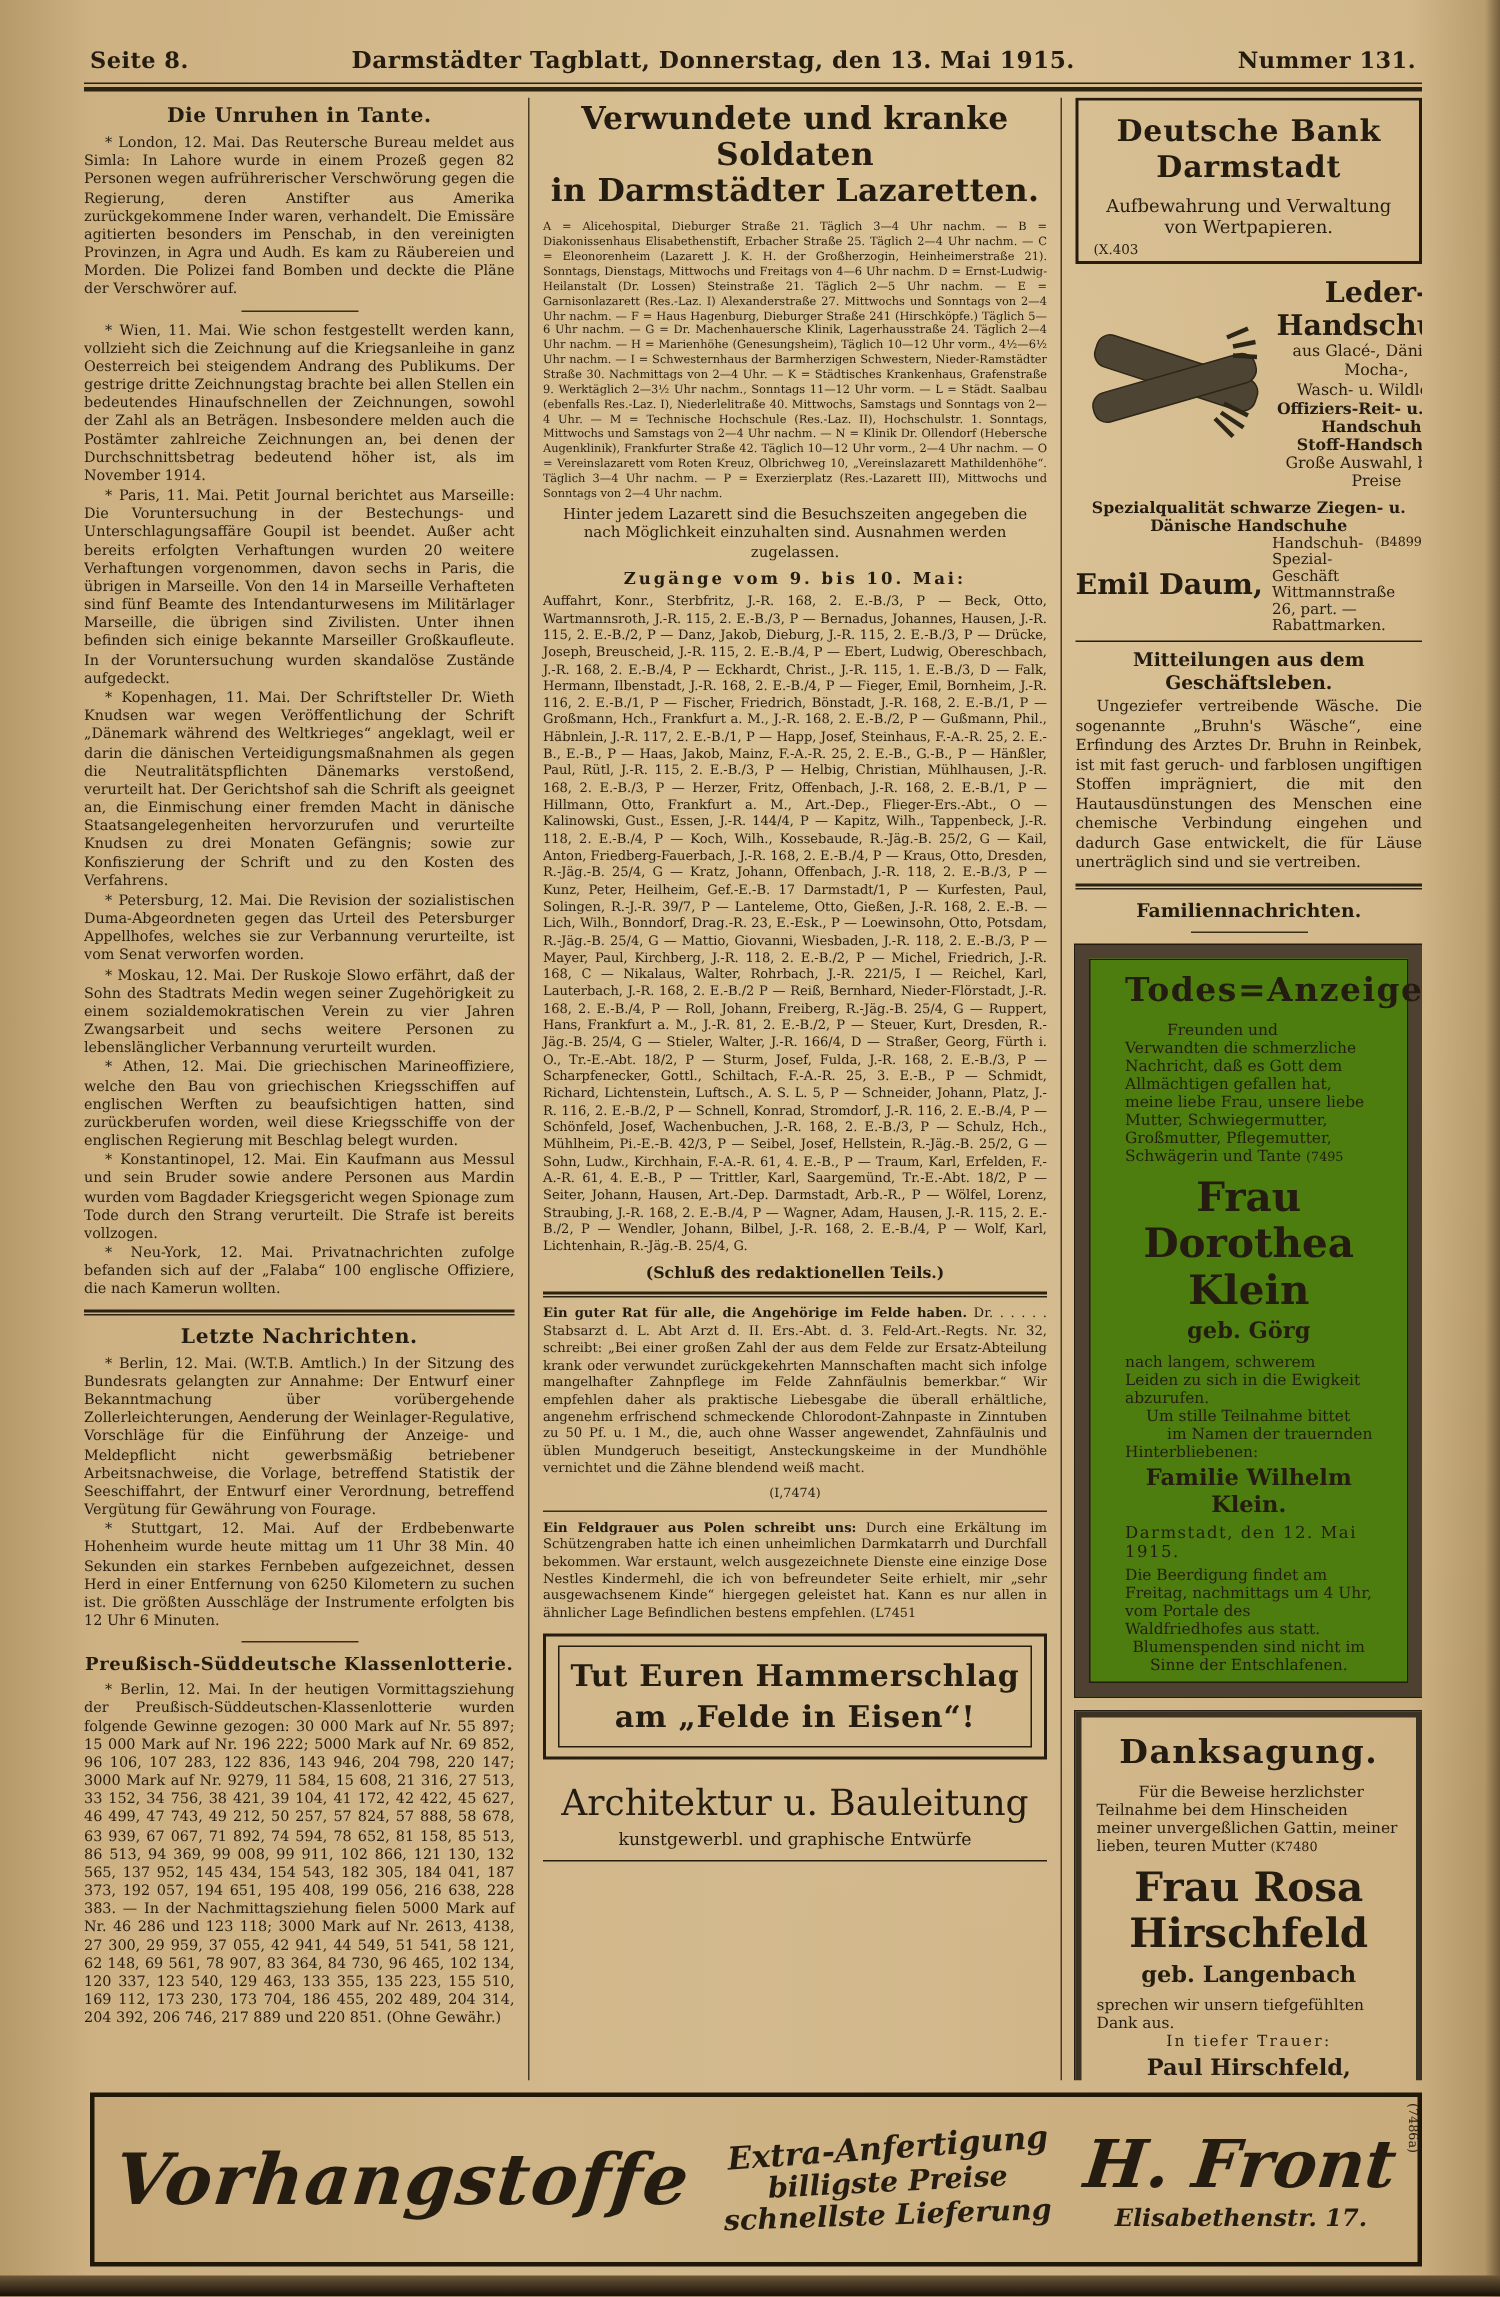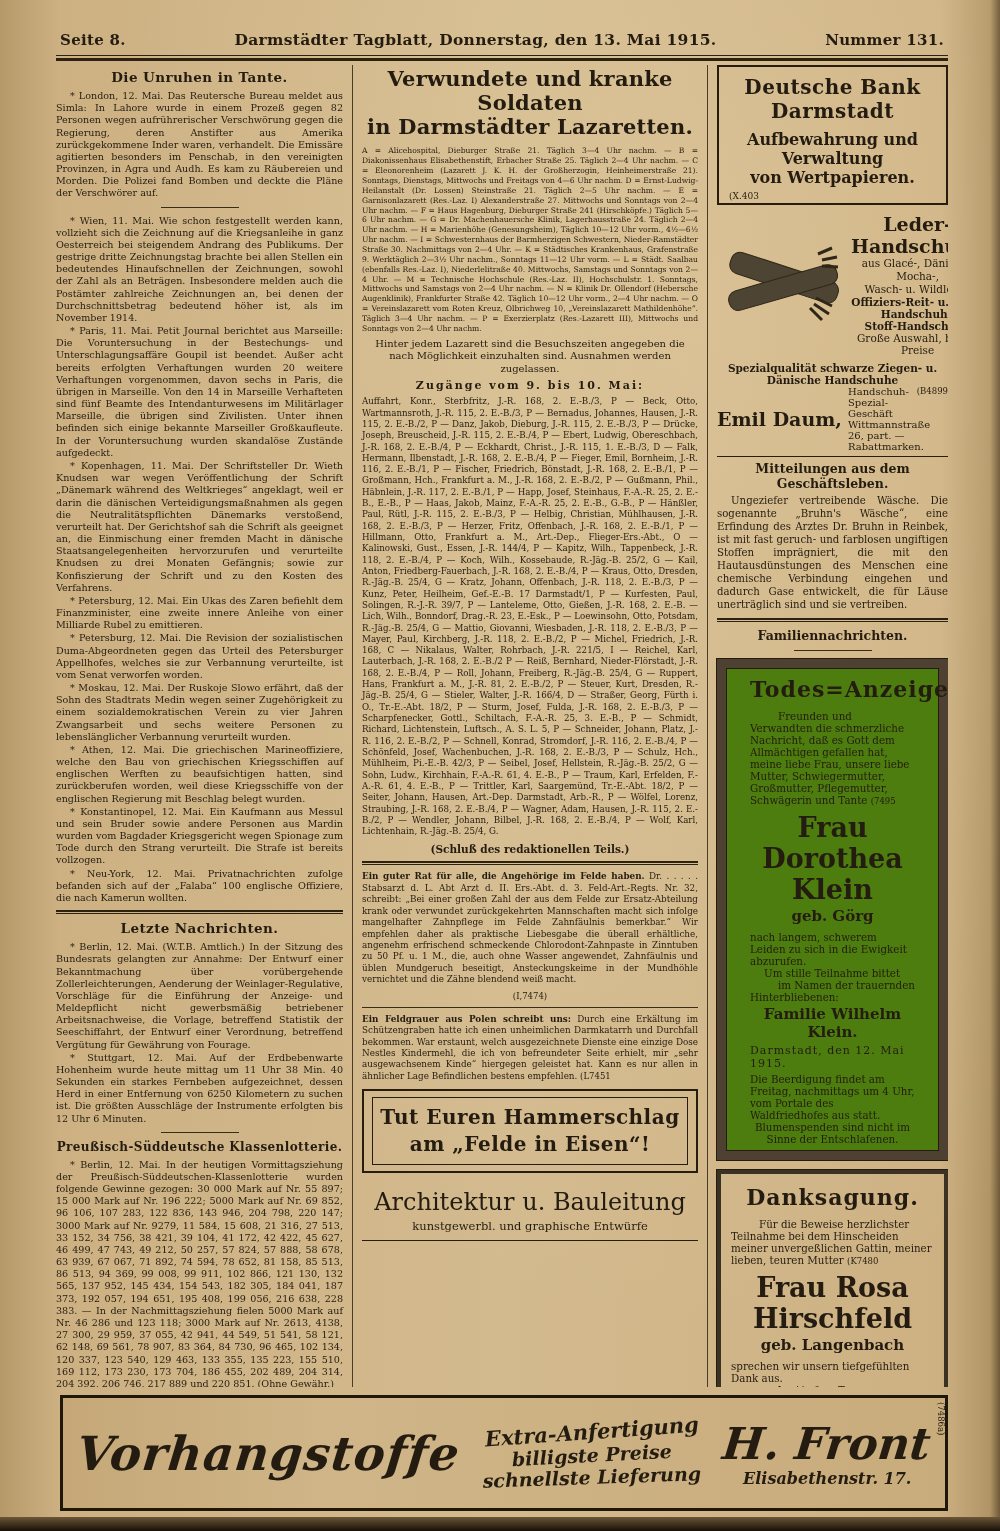--- a/index.html
+++ b/index.html
@@ -52,21 +52,21 @@
   .box-inner{ border:1px solid #261d0e; padding:6px 4px; }
   .hammer{ text-align:center; font-weight:bold; font-size:20px; line-height:1.35; letter-spacing:.5px; }
 
   .arch{ text-align:center; padding:8px 4px 4px; border-bottom:1px solid #261d0e; }
   .arch .t1{ font-size:24px; font-family:"DejaVu Serif",serif; }
   .arch .t2{ font-size:11.5px; margin:3px 0; }
 
   
   .bank{ border:2px solid #261d0e; padding:8px 10px 2px; margin-bottom:8px; }
   .bank .b1{ text-align:center; font-weight:bold; font-size:20px; letter-spacing:.5px;}
-  .bank .b2{ text-align:center; font-weight:bold; font-size:16px; margin-top:7px; line-height:1.2;}
+  .bank .b2{ text-align:center; font-weight:normal; font-size:12px; margin-top:7px; line-height:1.2;}
   .bank .b3{ text-align:left; font-size:9px; margin-top:3px;}
 
   .gloves{ display:flex; gap:6px; margin:4px 0 6px; }
   .gloves .img{ width:128px; flex:none; display:flex; align-items:center; justify-content:center; }
   .gloves .txt{ flex:1; text-align:center; }
   .gloves .g1{ font-weight:bold; font-size:19px; }
   .gloves .g2{ font-size:10.5px; line-height:1.25; }
   .gloves .g3{ font-weight:bold; font-size:10.5px; }
   .gloves .g5{ font-size:10.5px; }
   .gloves-wide{ font-weight:bold; font-size:10.5px; text-align:center; }
@@ -118,21 +118,20 @@
 
   <div class="cols">
 
     <div class="col col-left">
       <div class="h-art">Die Unruhen in Tante.</div>
       <p class="body">* London, 12. Mai. Das Reutersche Bureau meldet aus Simla: In Lahore wurde in einem Prozeß gegen 82 Personen wegen aufrührerischer Verschwörung gegen die Regierung, deren Anstifter aus Amerika zurückgekommene Inder waren, verhandelt. Die Emissäre agitierten besonders im Penschab, in den vereinigten Provinzen, in Agra und Audh. Es kam zu Räubereien und Morden. Die Polizei fand Bomben und deckte die Pläne der Verschwörer auf.</p>
       <div class="sep-center"></div>
       <p class="body">* Wien, 11. Mai. Wie schon festgestellt werden kann, vollzieht sich die Zeichnung auf die Kriegsanleihe in ganz Oesterreich bei steigendem Andrang des Publikums. Der gestrige dritte Zeichnungstag brachte bei allen Stellen ein bedeutendes Hinaufschnellen der Zeichnungen, sowohl der Zahl als an Beträgen. Insbesondere melden auch die Postämter zahlreiche Zeichnungen an, bei denen der Durchschnittsbetrag bedeutend höher ist, als im November 1914.</p>
       <p class="body">* Paris, 11. Mai. Petit Journal berichtet aus Marseille: Die Voruntersuchung in der Bestechungs- und Unterschlagungsaffäre Goupil ist beendet. Außer acht bereits erfolgten Verhaftungen wurden 20 weitere Verhaftungen vorgenommen, davon sechs in Paris, die übrigen in Marseille. Von den 14 in Marseille Verhafteten sind fünf Beamte des Intendanturwesens im Militärlager Marseille, die übrigen sind Zivilisten. Unter ihnen befinden sich einige bekannte Marseiller Großkaufleute. In der Voruntersuchung wurden skandalöse Zustände aufgedeckt.</p>
       <p class="body">* Kopenhagen, 11. Mai. Der Schriftsteller Dr. Wieth Knudsen war wegen Veröffentlichung der Schrift „Dänemark während des Weltkrieges“ angeklagt, weil er darin die dänischen Verteidigungsmaßnahmen als gegen die Neutralitätspflichten Dänemarks verstoßend, verurteilt hat. Der Gerichtshof sah die Schrift als geeignet an, die Einmischung einer fremden Macht in dänische Staatsangelegenheiten hervorzurufen und verurteilte Knudsen zu drei Monaten Gefängnis; sowie zur Konfiszierung der Schrift und zu den Kosten des Verfahrens.</p>
-      <p class="body">* Petersburg, 12. Mai. Ein Ukas des Zaren befiehlt dem Finanzminister, eine zweite innere Anleihe von einer Milliarde Rubel zu emittieren.</p>
       <p class="body">* Petersburg, 12. Mai. Die Revision der sozialistischen Duma-Abgeordneten gegen das Urteil des Petersburger Appellhofes, welches sie zur Verbannung verurteilte, ist vom Senat verworfen worden.</p>
       <p class="body">* Moskau, 12. Mai. Der Ruskoje Slowo erfährt, daß der Sohn des Stadtrats Medin wegen seiner Zugehörigkeit zu einem sozialdemokratischen Verein zu vier Jahren Zwangsarbeit und sechs weitere Personen zu lebenslänglicher Verbannung verurteilt wurden.</p>
       <p class="body">* Athen, 12. Mai. Die griechischen Marineoffiziere, welche den Bau von griechischen Kriegsschiffen auf englischen Werften zu beaufsichtigen hatten, sind zurückberufen worden, weil diese Kriegsschiffe von der englischen Regierung mit Beschlag belegt wurden.</p>
       <p class="body">* Konstantinopel, 12. Mai. Ein Kaufmann aus Messul und sein Bruder sowie andere Personen aus Mardin wurden vom Bagdader Kriegsgericht wegen Spionage zum Tode durch den Strang verurteilt. Die Strafe ist bereits vollzogen.</p>
       <p class="body">* Neu-York, 12. Mai. Privatnachrichten zufolge befanden sich auf der „Falaba“ 100 englische Offiziere, die nach Kamerun wollten.</p>
       <div class="rule-double"></div>
       <div class="h-art">Letzte Nachrichten.</div>
       <p class="body">* Berlin, 12. Mai. (W.T.B. Amtlich.) In der Sitzung des Bundesrats gelangten zur Annahme: Der Entwurf einer Bekanntmachung über vorübergehende Zollerleichterungen, Aenderung der Weinlager-Regulative, Vorschläge für die Einführung der Anzeige- und Meldepflicht nicht gewerbsmäßig betriebener Arbeitsnachweise, die Vorlage, betreffend Statistik der Seeschiffahrt, der Entwurf einer Verordnung, betreffend Vergütung für Gewährung von Fourage.</p>
       <p class="body">* Stuttgart, 12. Mai. Auf der Erdbebenwarte Hohenheim wurde heute mittag um 11 Uhr 38 Min. 40 Sekunden ein starkes Fernbeben aufgezeichnet, dessen Herd in einer Entfernung von 6250 Kilometern zu suchen ist. Die größten Ausschläge der Instrumente erfolgten bis 12 Uhr 6 Minuten.</p>
       <div class="sep-center"></div>

